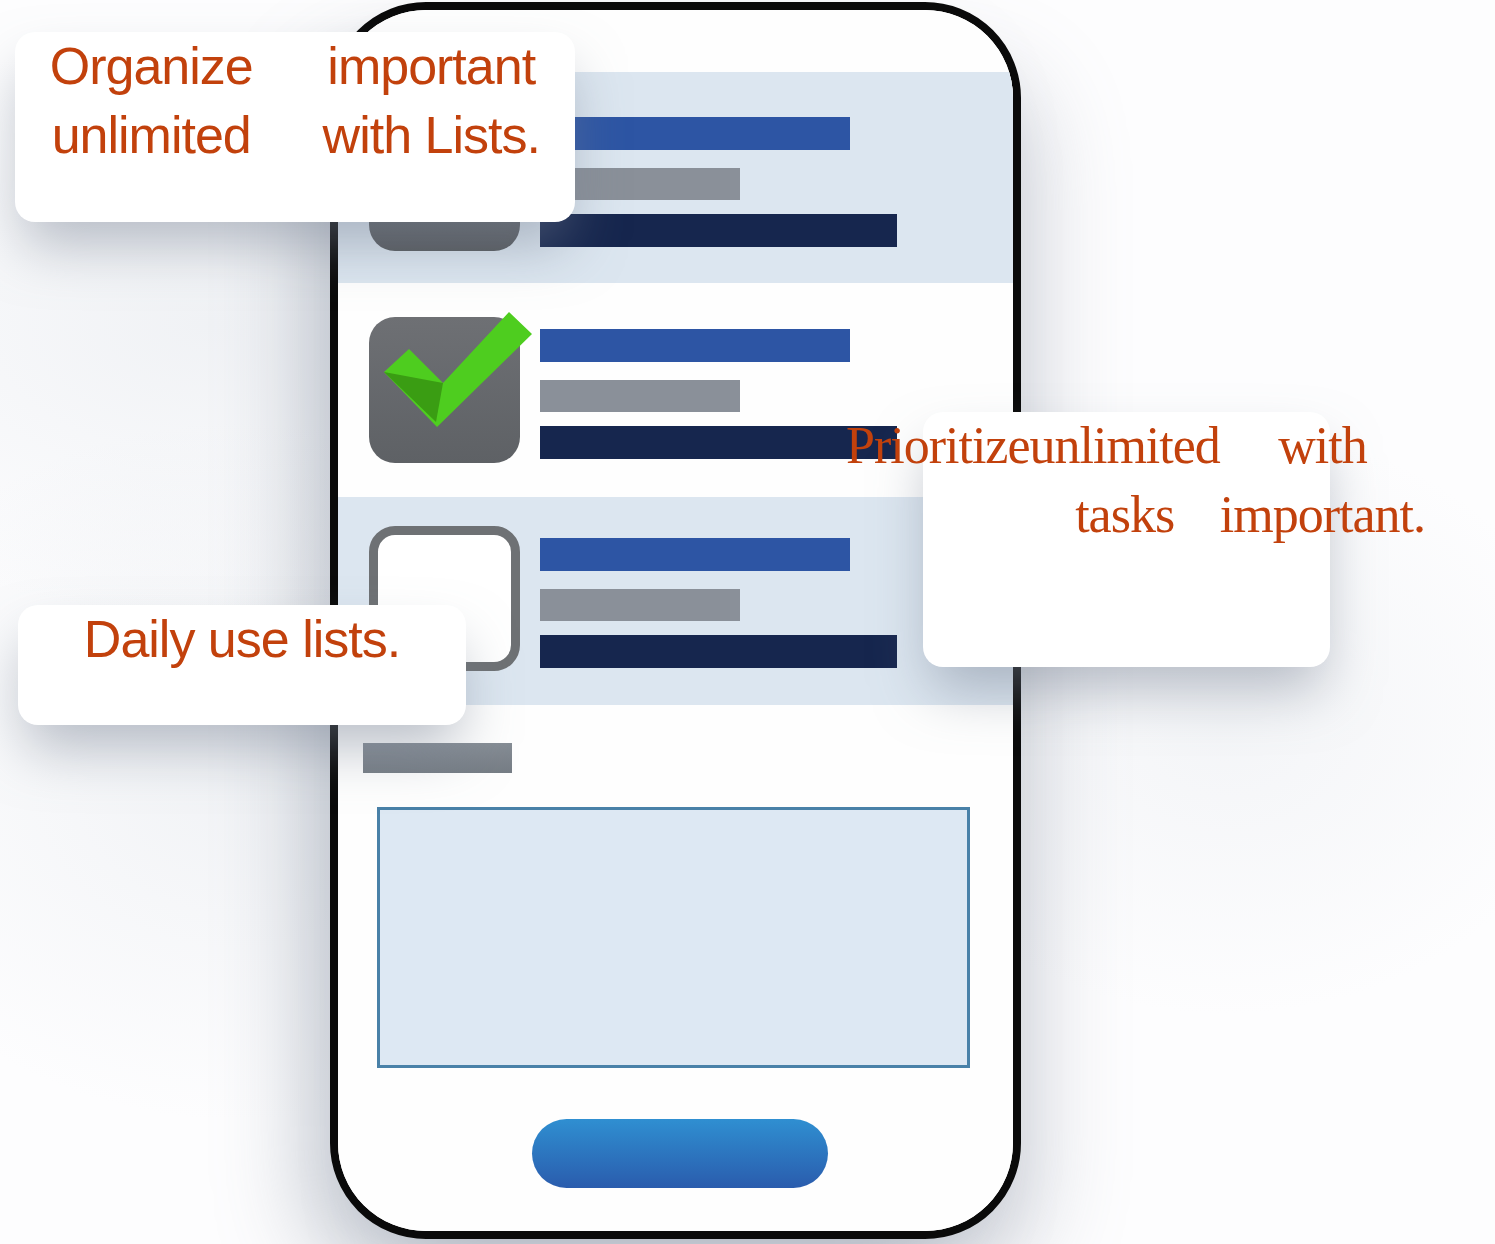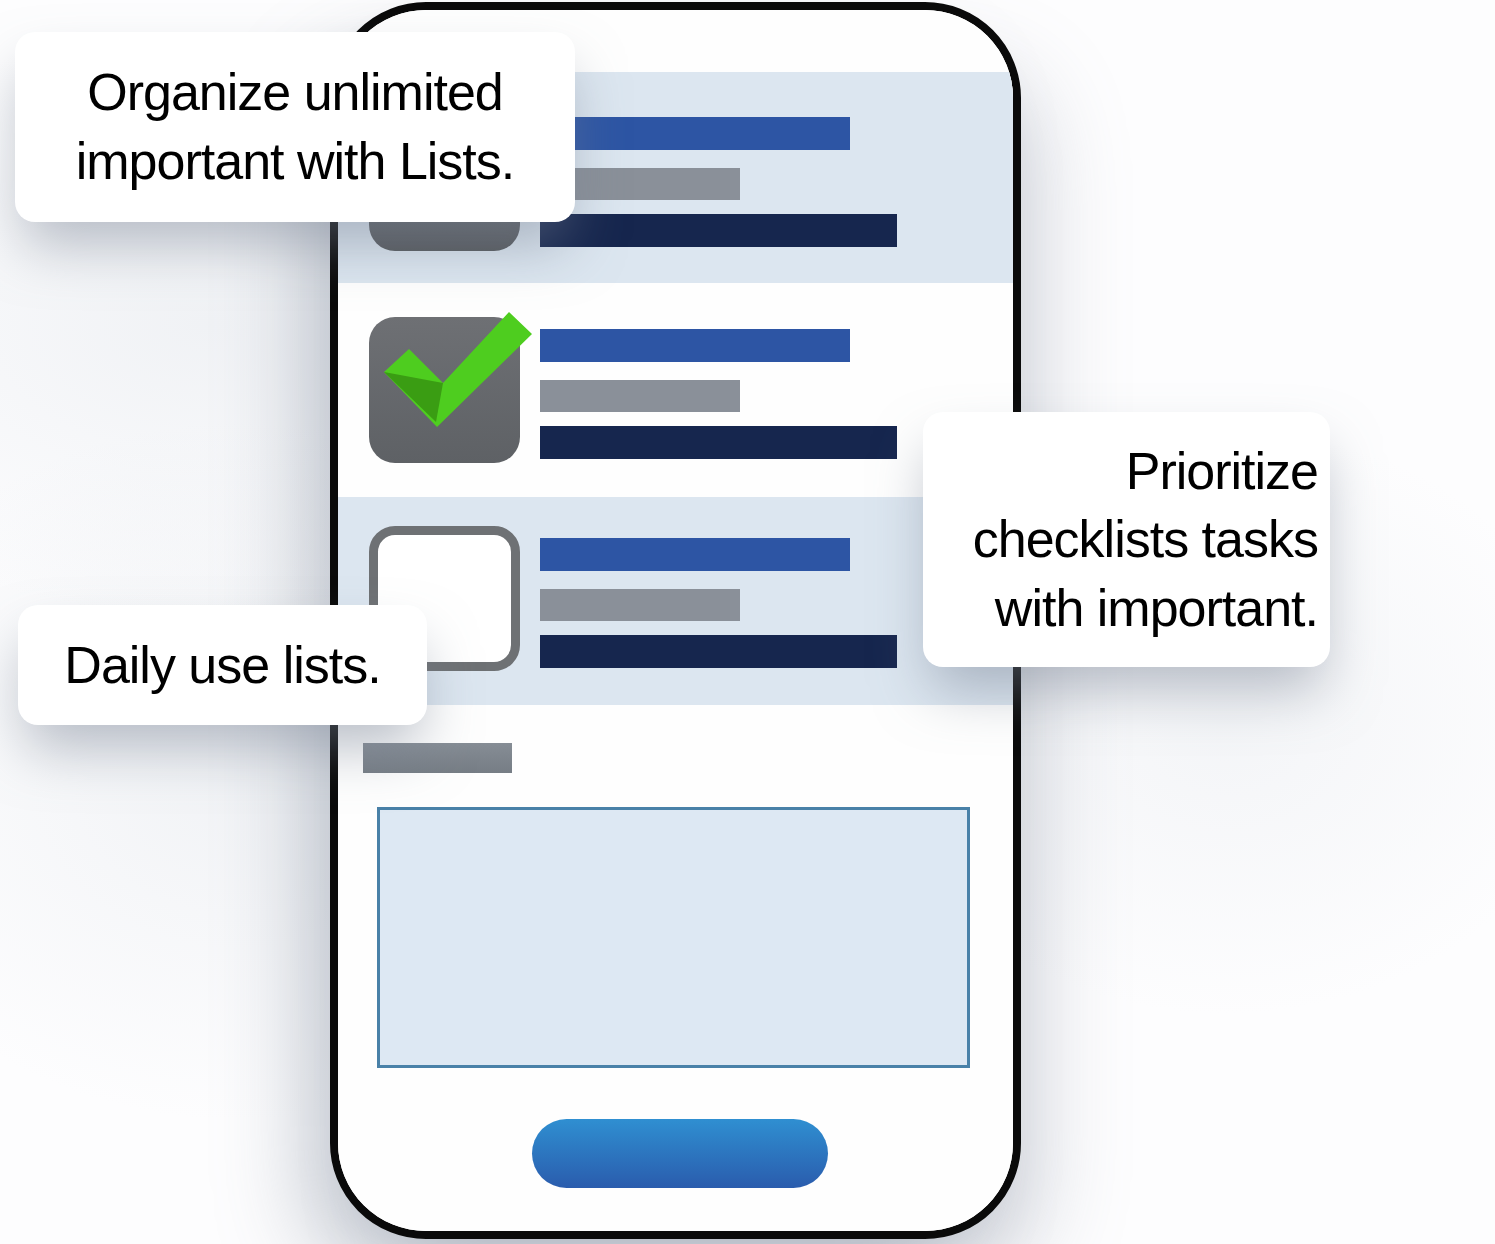--- a/index.html
+++ b/index.html
@@ -48,29 +48,29 @@
     background:linear-gradient(#868d95,#767d85);}
   .notes-area{position:absolute;left:39px;top:797px;width:593px;height:261px;
     box-sizing:border-box;background:#dde8f3;border:3px solid #4981a8;}
   .primary-btn{position:absolute;left:194px;top:1109px;width:296px;height:69px;
     border-radius:35px;border:none;cursor:pointer;
     background:linear-gradient(#2f8fd1,#2a5cad);}
 
   
   .callout{
     position:absolute;background:#ffffff;border-radius:20px;z-index:10;
-    display:flex;flex-direction:column;justify-content:center;
+    display:flex;justify-content:center;
     box-shadow:0 30px 55px -8px rgba(118,128,145,.50);
-    color:#000000;font-size:52px;letter-spacing:-1px;line-height:1.32;
+    color:#c2410c;font-size:52px;letter-spacing:-1px;line-height:1.32;
   }
   .callout span{display:block;}
   .co-organize{left:15px;top:32px;width:560px;height:190px;text-align:center;}
-  .co-prioritize{left:923px;top:412px;width:407px;height:255px;text-align:right;
-    padding-left:30px;padding-right:12px;box-sizing:border-box;}
-  .co-daily{left:18px;top:605px;width:409px;height:120px;text-align:center;}
+  .co-prioritize{left:923px;top:412px;width:407px;height:255px;text-align:center;
+    padding-left:30px;padding-right:12px;box-sizing:border-box;font-family:Liberation Serif, serif;}
+  .co-daily{left:18px;top:605px;width:448px;height:120px;text-align:center;}
 </style>
 </head>
 <body>
 
 <div class="canvas">
 
   <div class="phone">
     <div class="screen">
 
       <div class="task-row hl row1"></div>
@@ -102,21 +102,21 @@
     </div>
   </div>
 
   <div class="callout co-organize">
     <span>Organize unlimited</span>
     <span>important with Lists.</span>
   </div>
 
   <div class="callout co-prioritize">
     <span>Prioritize</span>
-    <span>checklists tasks</span>
+    <span>unlimited tasks</span>
     <span>with important.</span>
   </div>
 
   <div class="callout co-daily">
     <span>Daily use lists.</span>
   </div>
 
 </div>
 
 </body></html>

